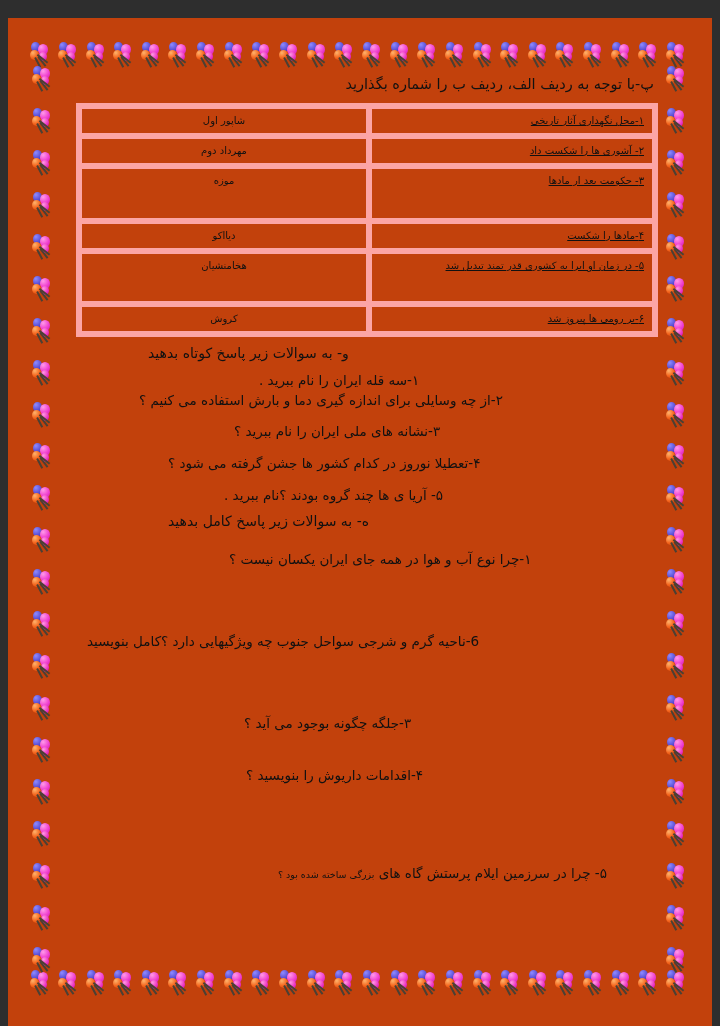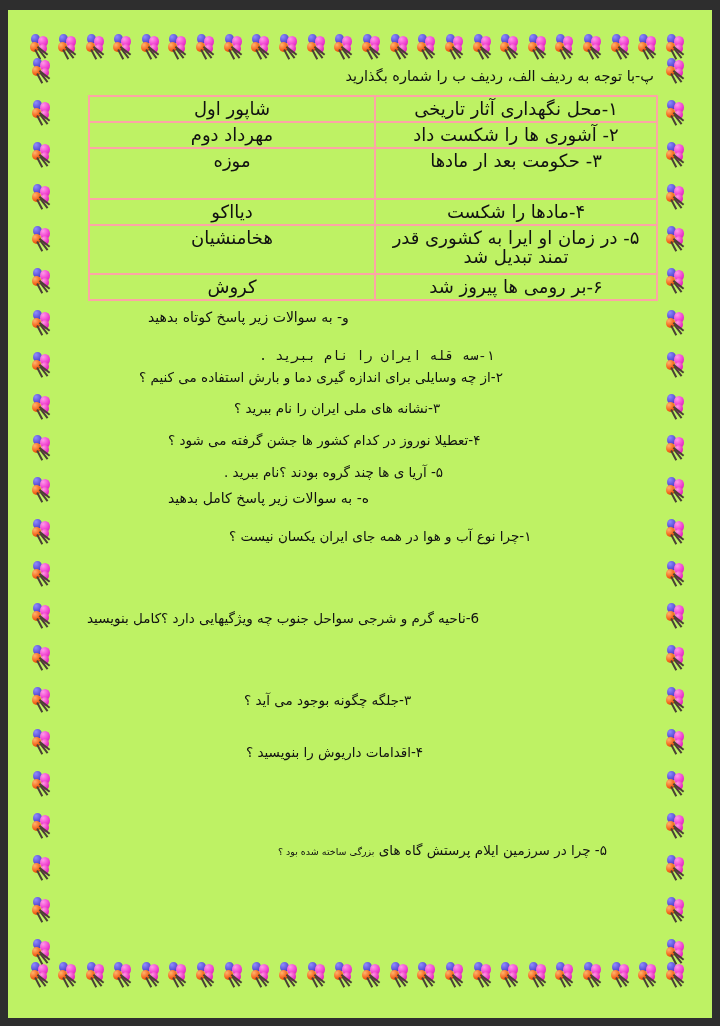--- a/index.html
+++ b/index.html
@@ -12,24 +12,24 @@
     height: 1026px;
     position: relative;
     overflow: hidden;
     font-family: "DejaVu Sans", "Liberation Sans", sans-serif;
   }
 
   
   .sheet {
     position: absolute;
     left: 8px;
-    top: 10px;
+    top: 18px;
     width: 704px;
     height: 1008px;
-    background: #bef264;
+    background: #c2410c;
     box-sizing: border-box;
     overflow: hidden;
   }
 
   
   .border-strip {
     position: absolute;
     display: flex;
     pointer-events: none;
   }
@@ -133,34 +133,35 @@
 
   
   table.match-table {
     width: 532px;
     margin: 0 0 0 0;
     border-collapse: collapse;
     table-layout: fixed;
     direction: rtl;
   }
   table.match-table td {
-    border: 2px solid #fca5a5;
+    border: 6px solid #fca5a5;
     padding: 2px 8px 3px 8px;
-    font-size: 18px;
+    font-size: 10px;
     line-height: 19px;
     vertical-align: top;
     color: #111;
   }
   table.match-table td.col-a {
     width: 268px;
     text-align: center;
   }
   table.match-table td.col-b {
     width: 264px;
-    text-align: center;
+    text-align: right;
+    text-decoration: underline;
   }
   table.match-table tr.tall td { height: 44px; }
   table.match-table tr.tall2 td { height: 42px; margin-top: 17px; }
 
   
   .section-head {
     font-size: 14px;
     line-height: 20px;
     margin: 6px 0 0 0;
     text-align: left;
@@ -177,21 +178,21 @@
   }
   ul.qlist li {
     font-size: 13.5px;
     line-height: 20px;
     color: #111;
     text-align: left;
     direction: rtl;
   }
 
   
-  .short-q1  { margin-top: 20px;  padding-left: 195px; font-family: Liberation Mono, monospace; }
+  .short-q1  { margin-top: 7px;  padding-left: 195px; }
   .short-q2  {  padding-left: 75px;  }
   .short-q3  { margin-top: 11px;  padding-left: 170px; }
   .short-q4  { margin-top: 12px;  padding-left: 104px; }
   .short-q5  { margin-top: 12px;  padding-left: 160px; }
 
   
   .full-q1 { margin-top: 18px;  padding-left: 165px; }
   .full-q2 { margin-top: 62px;  padding-left: 23px;  }
   .full-q3 { margin-top: 62px;  padding-left: 180px; }
   .full-q4 { margin-top: 32px;  padding-left: 182px; }

